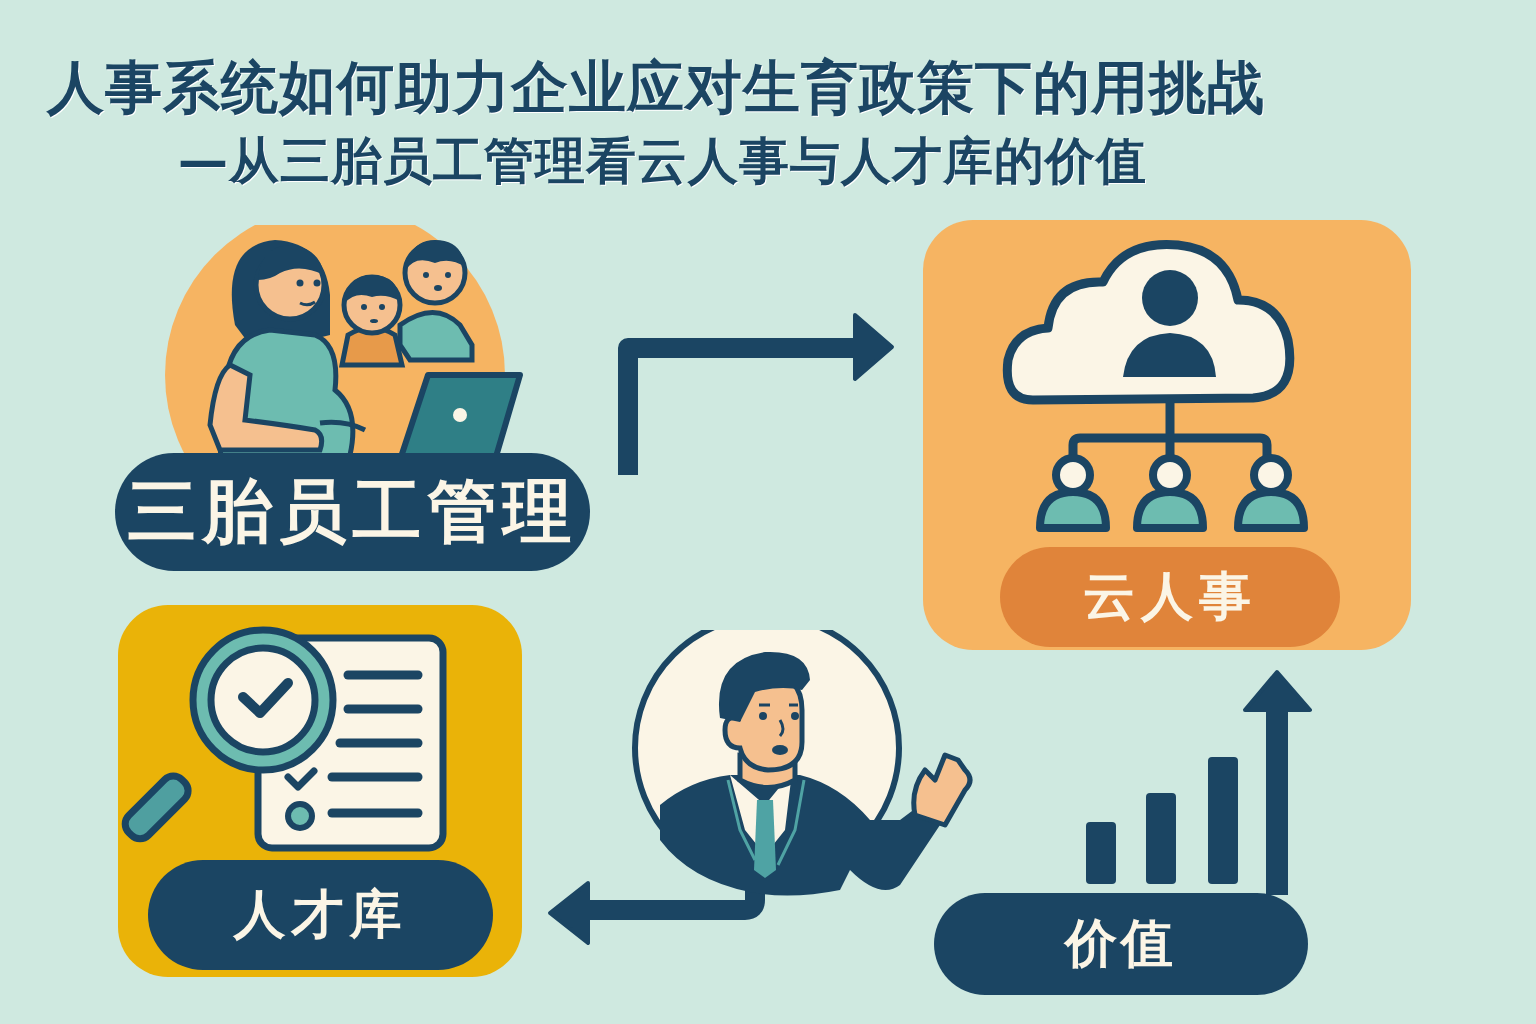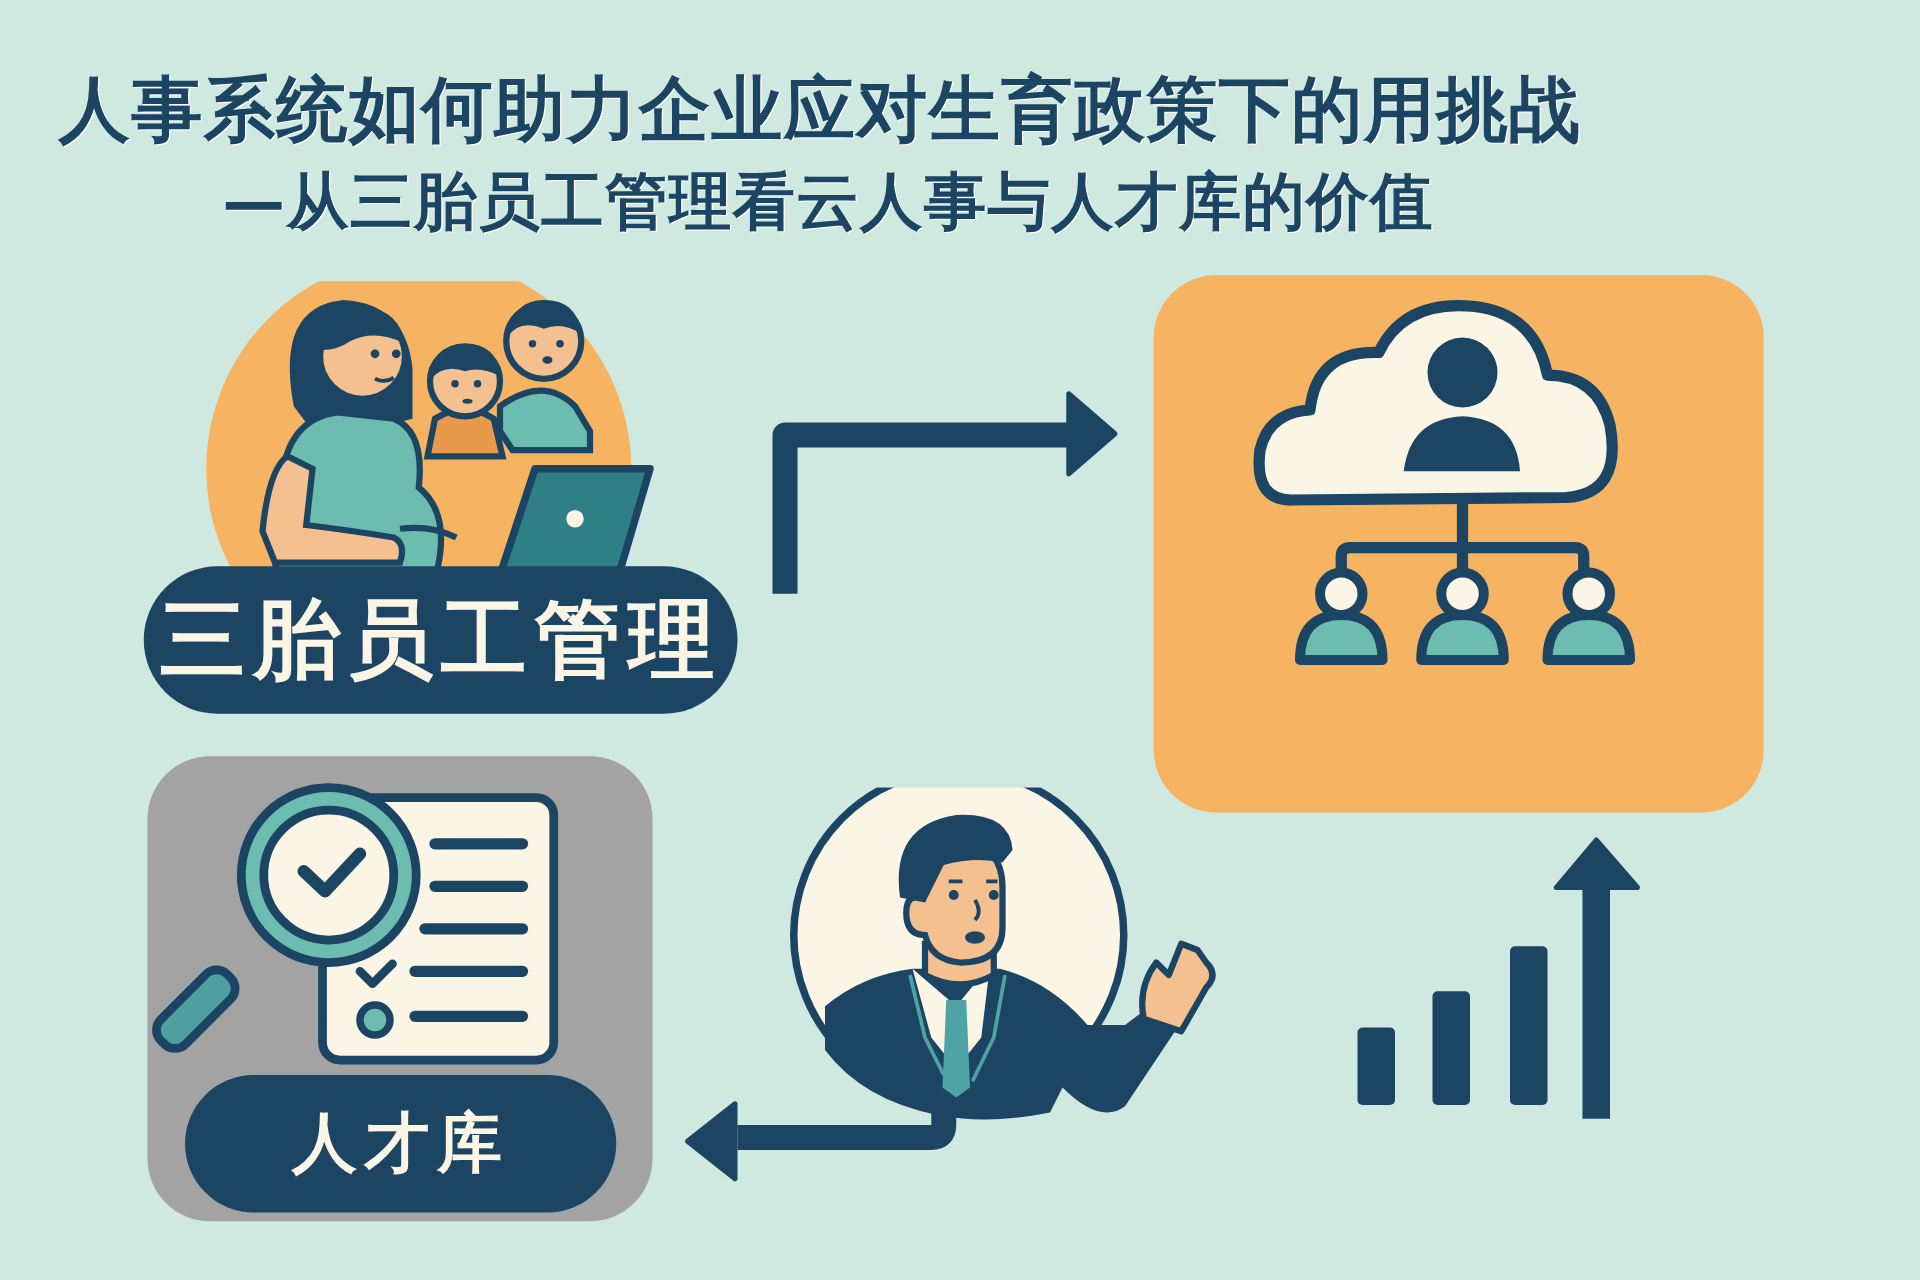--- a/index.html
+++ b/index.html
@@ -86,23 +86,26 @@
     <path d="M247 182 L247 220 M150 258 L150 225 Q150 218 157 218 L337 218 Q344 218 344 225 L344 258 M247 220 L247 258" fill="none" stroke="#1b4563" stroke-width="9" stroke-linecap="round"></path>
     <g>
       <circle cx="150" cy="255" r="17" fill="#fbf5e6" stroke="#1b4563" stroke-width="8"></circle>
       <path d="M117 308 Q117 272 150 272 Q183 272 183 308 Z" fill="#6dbcb0" stroke="#1b4563" stroke-width="8" stroke-linejoin="round"></path>
       <circle cx="247" cy="255" r="17" fill="#fbf5e6" stroke="#1b4563" stroke-width="8"></circle>
       <path d="M214 308 Q214 272 247 272 Q280 272 280 308 Z" fill="#6dbcb0" stroke="#1b4563" stroke-width="8" stroke-linejoin="round"></path>
       <circle cx="348" cy="255" r="17" fill="#fbf5e6" stroke="#1b4563" stroke-width="8"></circle>
       <path d="M315 308 Q315 272 348 272 Q381 272 381 308 Z" fill="#6dbcb0" stroke="#1b4563" stroke-width="8" stroke-linejoin="round"></path>
     </g>
   </svg>
+  <div class="pill" style="left:77px;top:327px;width:340px;height:100px;background:#e0843a;font-size:52px;letter-spacing:6px;">
+    <span>云人事</span>
+  </div>
 </div>
 
-<div class="card" style="left:118px;top:605px;width:404px;height:372px;background:#a3a3a3;">
+<div class="card" style="left:118px;top:605px;width:404px;height:372px;background:#eab308;">
   <svg class="abs" style="left:0;top:0;" width="404" height="260" viewBox="0 0 404 260">
     <rect x="140" y="33" width="185" height="210" rx="14" fill="#fbf5e6" stroke="#1b4563" stroke-width="7"></rect>
     <g stroke="#1b4563" stroke-width="9" stroke-linecap="round">
       <line x1="230" y1="70" x2="300" y2="70"></line>
       <line x1="230" y1="104" x2="300" y2="104"></line>
       <line x1="222" y1="138" x2="300" y2="138"></line>
       <line x1="214" y1="172" x2="300" y2="172"></line>
       <line x1="214" y1="208" x2="300" y2="208"></line>
     </g>
     <path d="M170 172 L180 182 L196 166" fill="none" stroke="#1b4563" stroke-width="7" stroke-linecap="round" stroke-linejoin="round"></path>
@@ -143,13 +146,16 @@
 </svg>
 
 <div class="abs" style="left:920px;top:660px;width:400px;height:340px;">
   <svg class="abs" style="left:0;top:0;" width="400" height="340" viewBox="0 0 400 340">
     <rect x="166" y="162" width="30" height="62" rx="4" fill="#1b4563"></rect>
     <rect x="226" y="133" width="30" height="91" rx="4" fill="#1b4563"></rect>
     <rect x="288" y="97" width="30" height="127" rx="4" fill="#1b4563"></rect>
     <path d="M357 235 L357 45" stroke="#1b4563" stroke-width="22"></path>
     <path d="M325 50 L357 12 L390 50 Z" fill="#1b4563" stroke="#1b4563" stroke-width="4" stroke-linejoin="round"></path>
   </svg>
+  <div class="pill" style="left:14px;top:233px;width:374px;height:102px;background:#1b4563;font-size:52px;letter-spacing:4px;">
+    <span>价值</span>
+  </div>
 </div>
 
 </body></html>

